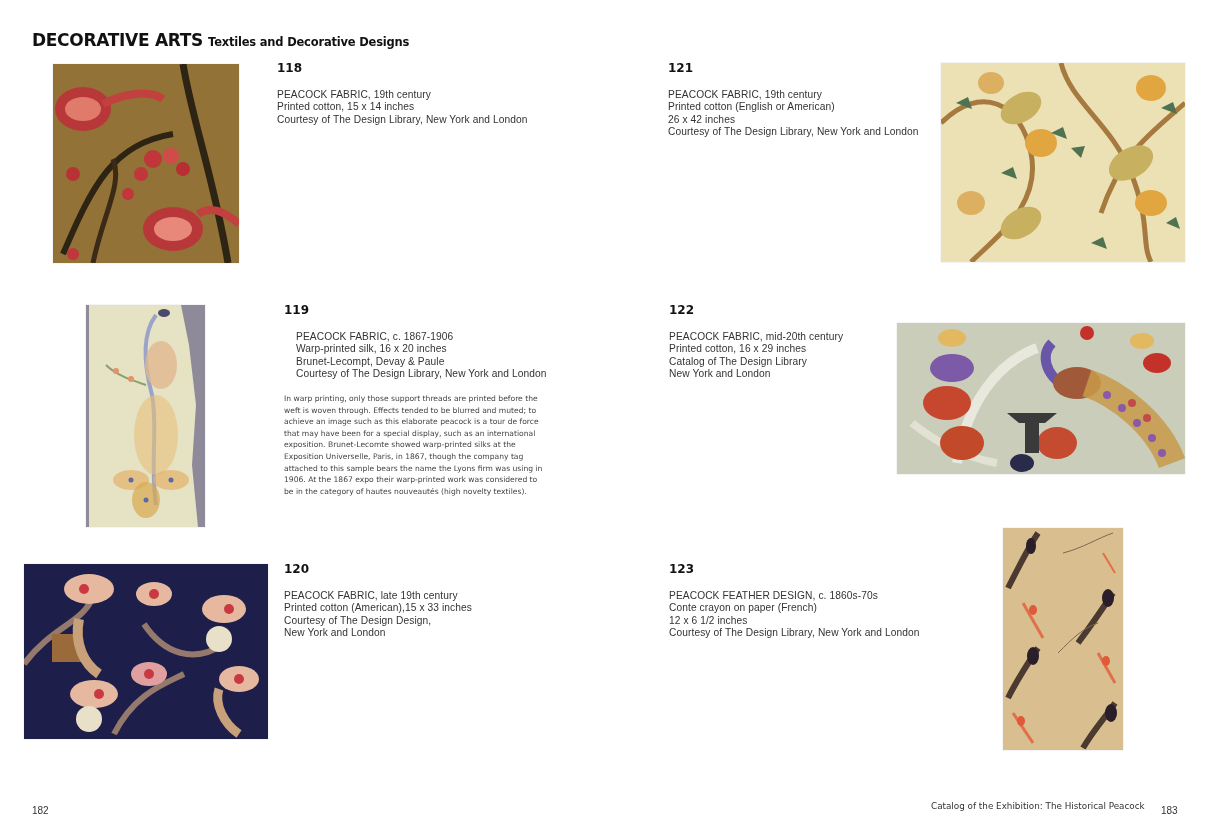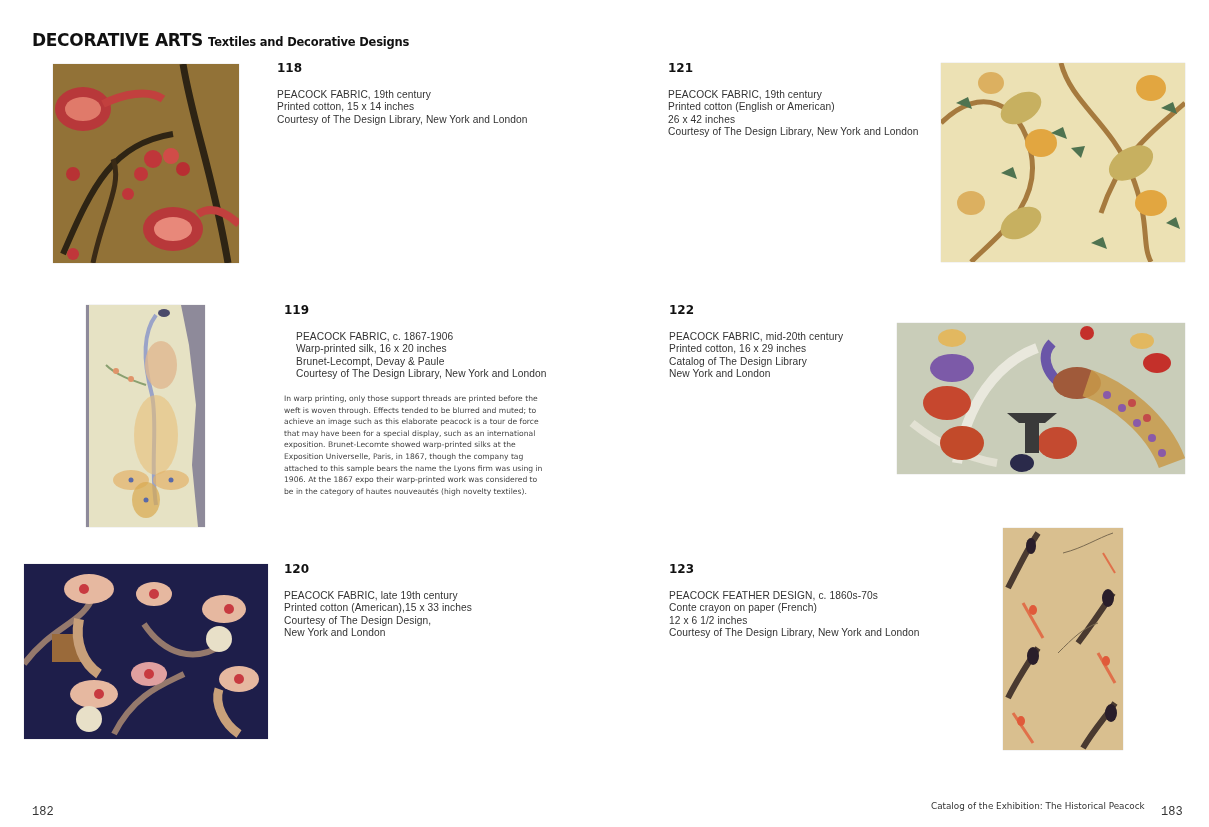--- a/index.html
+++ b/index.html
@@ -5,21 +5,21 @@
   html, body { margin: 0; padding: 0; background: #ffffff; }
   body { width: 1209px; height: 827px; position: relative; overflow: hidden; font-family: "Liberation Sans", "DejaVu Sans", sans-serif; color: #2a2a2a; }
   .abs { position: absolute; }
   .header { left: 32px; top: 30px; white-space: nowrap; }
   .header .section { font-family: "DejaVu Sans", sans-serif; font-weight: bold; font-size: 17px; color: #111; letter-spacing: -0.3px; }
   .header .subsection { font-family: "DejaVu Sans", sans-serif; font-weight: bold; font-size: 11.5px; color: #111; margin-left: 5px; letter-spacing: -0.2px; }
   .num { font-family: "DejaVu Sans", sans-serif; font-weight: bold; font-size: 12px; color: #111; }
   .caption { font-family: Liberation Sans, sans-serif; font-size: 10.2px; line-height: 12.4px; color: #333; white-space: nowrap; letter-spacing: 0.1px; }
   .caption div { margin: 0; }
   .essay { font-family: "DejaVu Sans", sans-serif; font-size: 7.6px; line-height: 11.6px; color: #444; width: 262px; }
-  .folio { font-family: Liberation Mono, monospace; font-size: 12px; color: #333; }
+  .folio { font-family: Liberation Sans, sans-serif; font-size: 10px; color: #333; }
   .running { font-family: "DejaVu Sans", sans-serif; font-size: 8.8px; color: #333; white-space: nowrap; }
   .frac { font-size: 10px; margin-top: 22px; }
   .plate { position: absolute; overflow: hidden; box-shadow: 0 0 1px rgba(0,0,0,0.25); }
   .plate svg { display: block; width: 100%; height: 100%; }
 </style>
 </head>
 <body>
 
 <div class="abs header">
   <span class="section">DECORATIVE ARTS</span><span class="subsection">Textiles and Decorative Designs</span>

